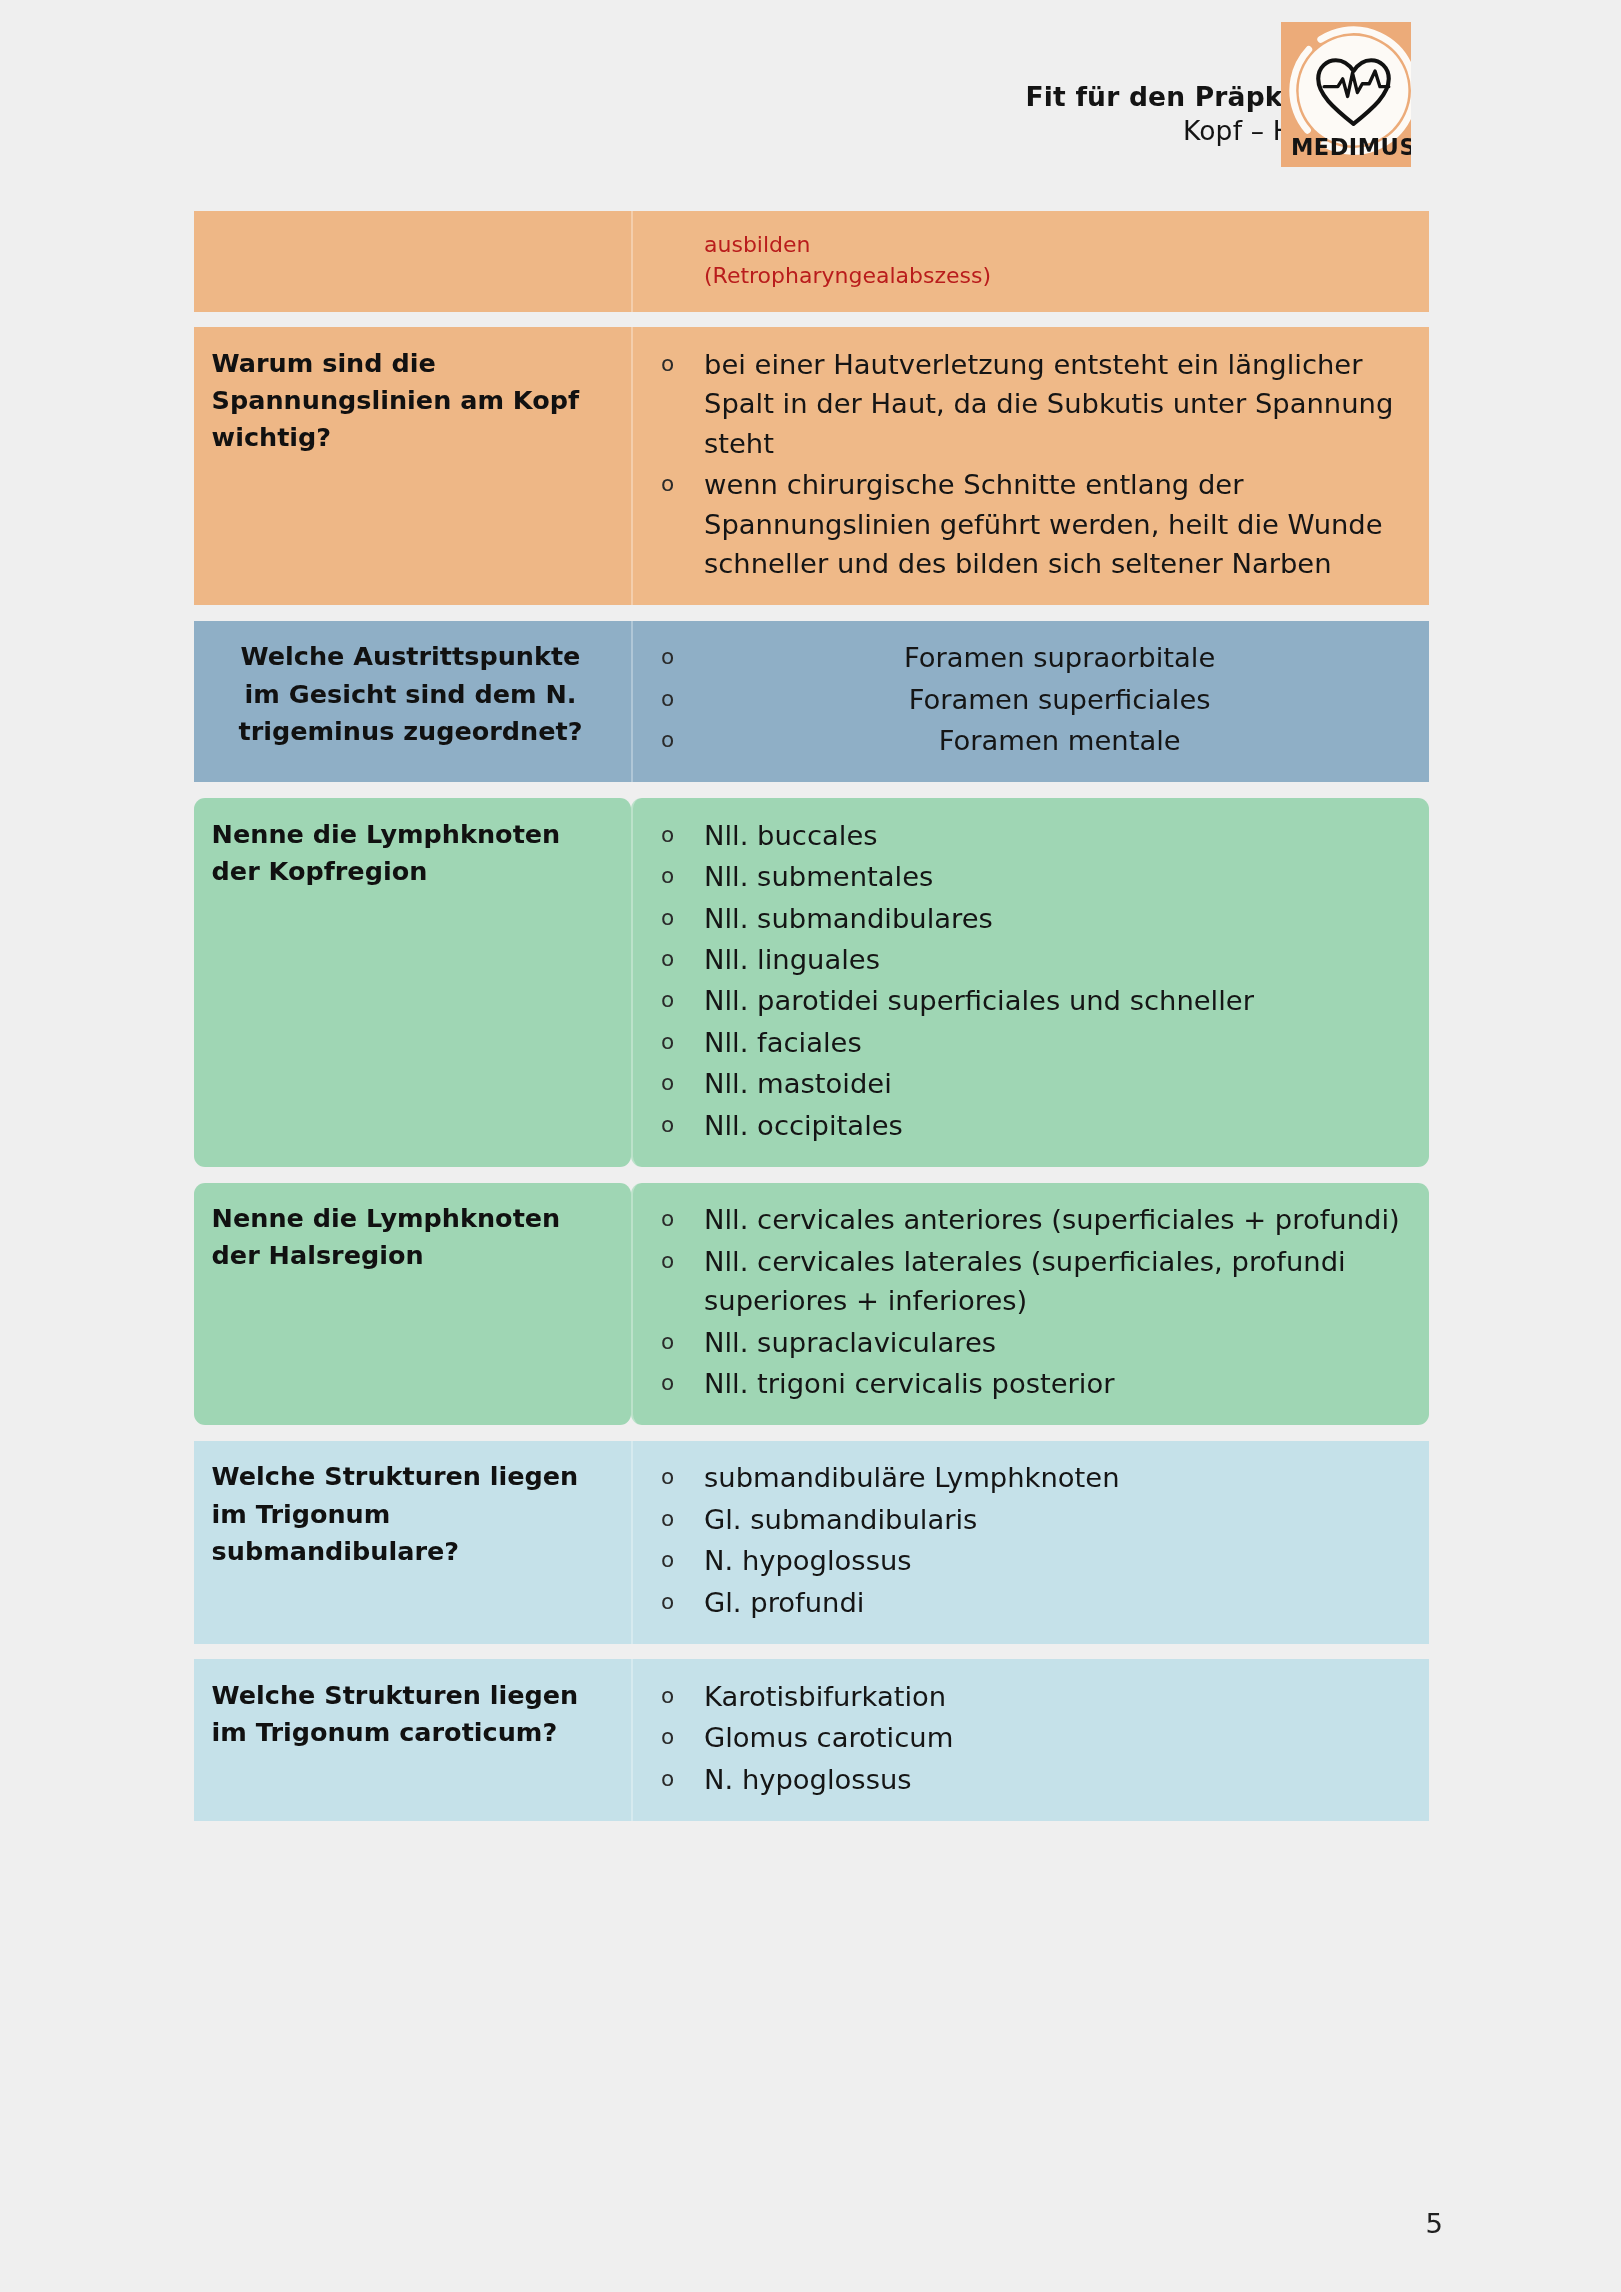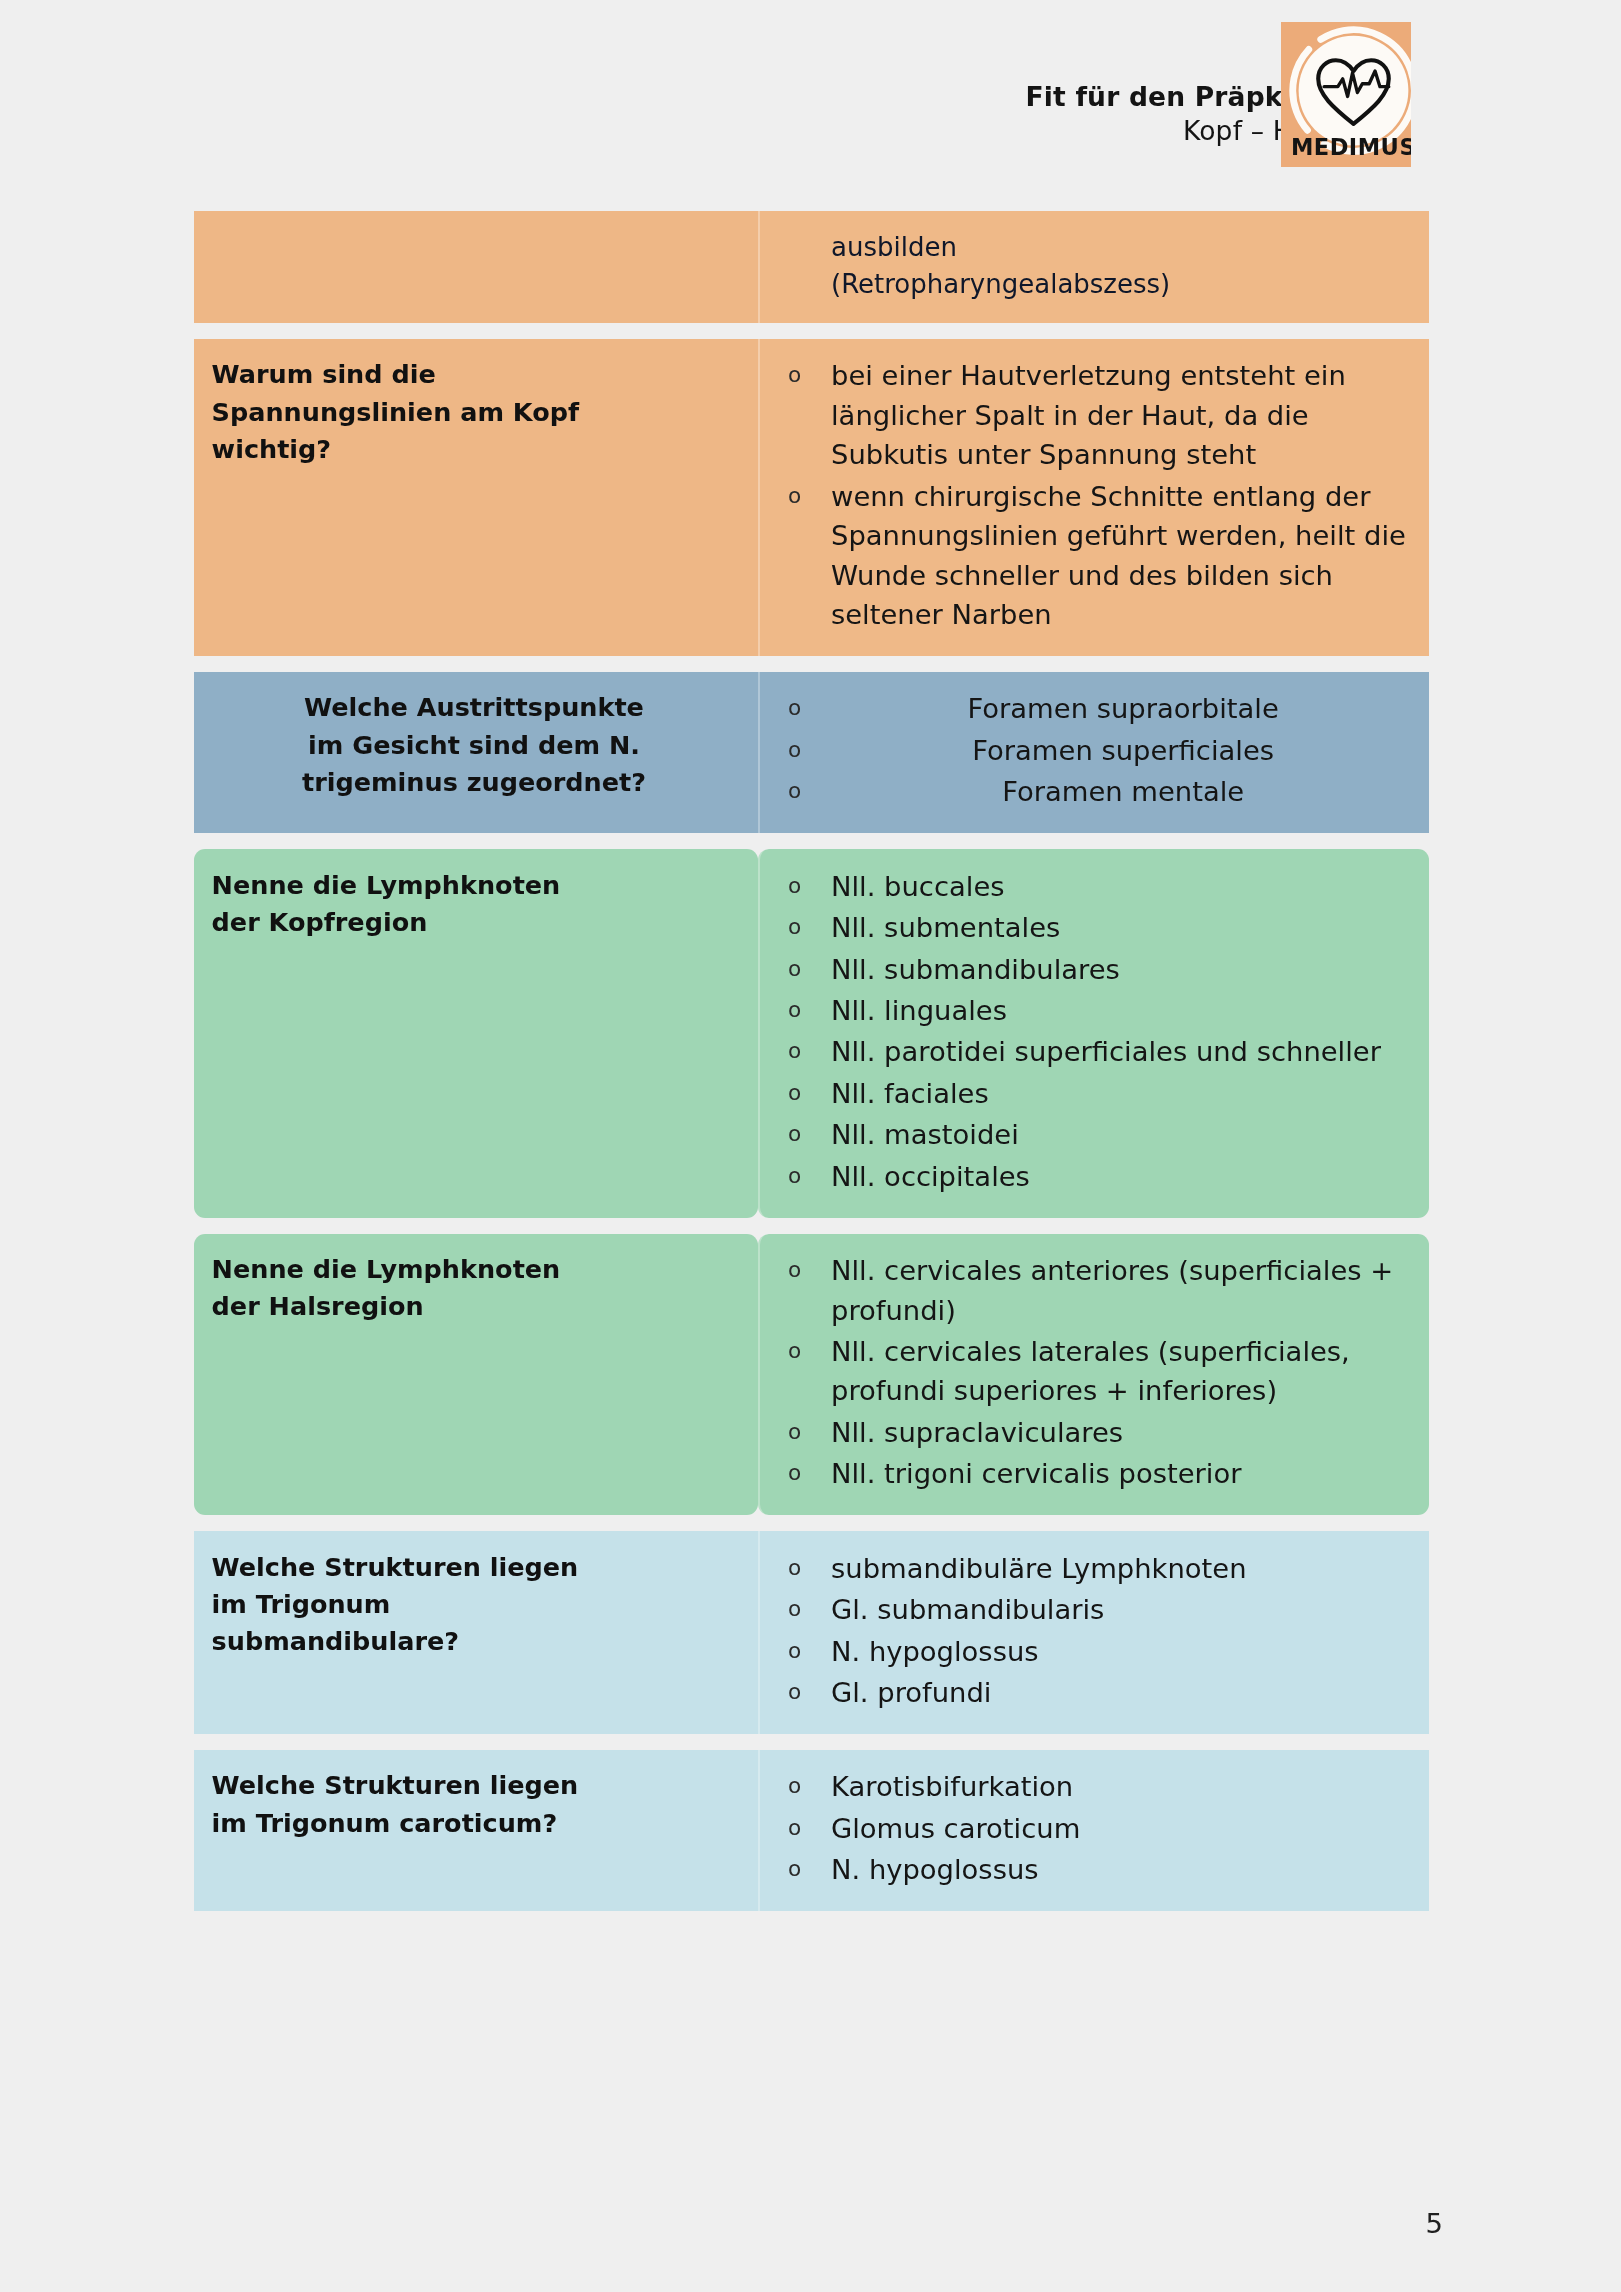--- a/index.html
+++ b/index.html
@@ -70,21 +70,21 @@
     top: 211px;
     width: 1235px;
   }
   .row {
     display: flex;
     align-items: stretch;
     margin-bottom: 15.7px;
   }
   .row:last-child { margin-bottom: 0; }
   .cell-q {
-    width: 564px;
+    width: 437px;
     box-sizing: border-box;
     padding: 17.6px 21.6px 19.6px 17.6px;
   }
   .cell-a {
     flex: 1;
     box-sizing: border-box;
     padding: 17.6px 13.7px 19.6px 71px;
   }
   
   .c-orange .cell-q, .c-orange .cell-a { background: #efb988; }
@@ -121,23 +121,23 @@
     position: absolute;
     left: -43px;
     top: 0;
     font-size: 21.6px;
     line-height: 1.78;
     color: #2a2a2a;
   }
   .a-item .txt { display: block; }
   .a-plain {
     font-family: "DejaVu Sans", sans-serif;
-    font-size: 26px;
+    font-size: 22px;
     line-height: 1.44;
-    color: #0f172a;
+    color: #b91c1c;
   }
   .a-plain div { white-space: nowrap; }
 
   
   .footer-page {
     position: absolute;
     right: 178px;
     bottom: 54px;
     font-family: "DejaVu Sans", sans-serif;
     font-size: 27.4px;

